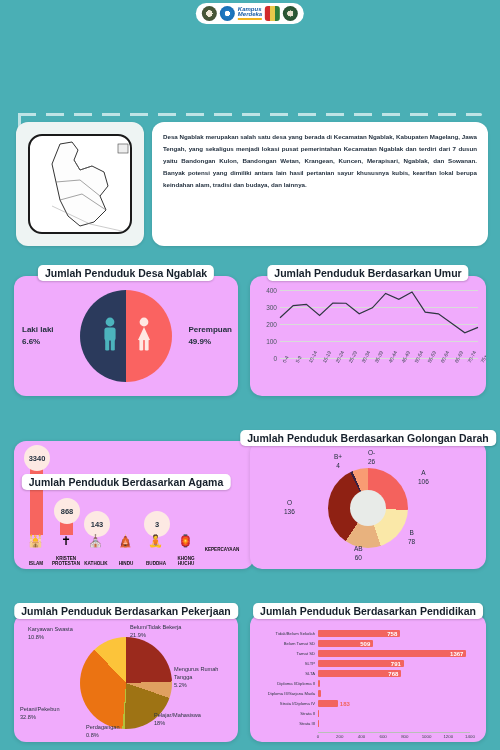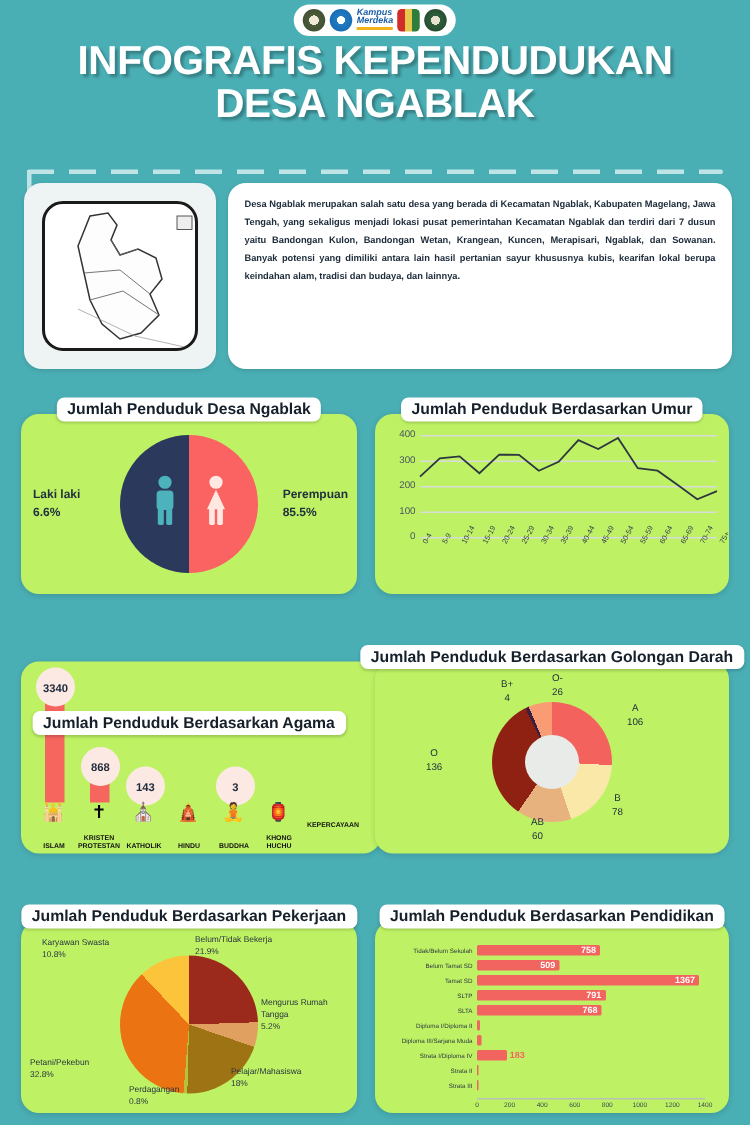--- a/index.html
+++ b/index.html
@@ -63,21 +63,21 @@
     flex:1; background:#fff; border-radius:12px; padding:9px 11px;
     box-shadow:0 1px 3px rgba(0,0,0,.12);
   }
   .desc-card p{
     font-size:6.2px; line-height:1.95; color:#1d2b3a; font-weight:bold;
     text-align:justify;
   }
 
   
   .card{
-    position:absolute; background:#bef264; border-radius:12px; z-index:3;
+    position:absolute; background:#f0abfc; border-radius:12px; z-index:3;
     box-shadow:0 1px 4px rgba(0,0,0,.14); overflow:hidden;
   }
   .card-title{
     position:absolute; left:50%; transform:translateX(-50%);
     background:#fff; border-radius:5px; padding:2px 7px; white-space:nowrap;
     font-size:10.5px; font-weight:bold; color:#16202b; z-index:4;
     box-shadow:0 1px 2px rgba(0,0,0,.18);
   }
   .card-body{ position:absolute; inset:0; }
 
@@ -161,22 +161,21 @@
     <span class="t1">Kampus</span>
     <span class="t2">Merdeka</span>
     <span class="bar"></span>
   </span>
   <span class="logo l4"></span>
   <span class="logo l5"></span>
 </div>
 
 <div class="title-wrap">
   <h1>
-    <span>INFOGRAFIS KEPENDUDUKAN</span><br>
-    <span>DESA NGABLAK</span>
+    <br>
   </h1>
 </div>
 
 <div class="dash-line"></div>
 <div class="dash-arc"></div>
 
 <div class="intro">
   <div class="map-card">
     <div class="map-inner">
       <svg width="104" height="100" viewBox="0 0 104 100">
@@ -213,21 +212,21 @@
         <rect x="3.4" y="22" width="3.8" height="11.5" rx="1.2" fill="#ffe7e2"></rect>
         <rect x="8.8" y="22" width="3.8" height="11.5" rx="1.2" fill="#ffe7e2"></rect>
       </svg>
     </span>
     <div class="glabel left">
       <div>Laki laki</div>
       <div>6.6%</div>
     </div>
     <div class="glabel right">
       <div>Perempuan</div>
-      <div>85.5%</div>
+      <div>49.9%</div>
     </div>
   </div>
 </div>
 
 <div class="card-title atitle">Jumlah Penduduk Berdasarkan Umur</div>
 <div class="card acard">
   <div class="card-body">
     <div class="plot" id="age-plot">
         <div class="gl" style="top: 68px;"></div>
         <div class="ytick" style="top: 68px;">0</div>

